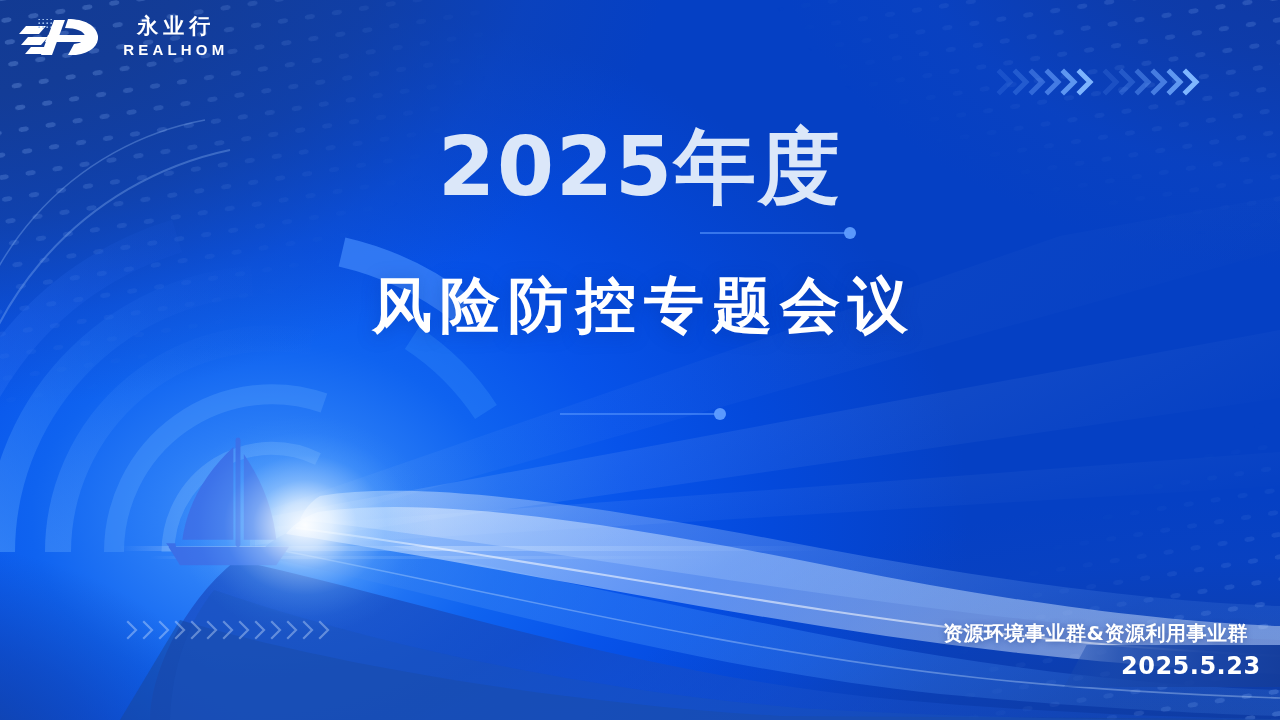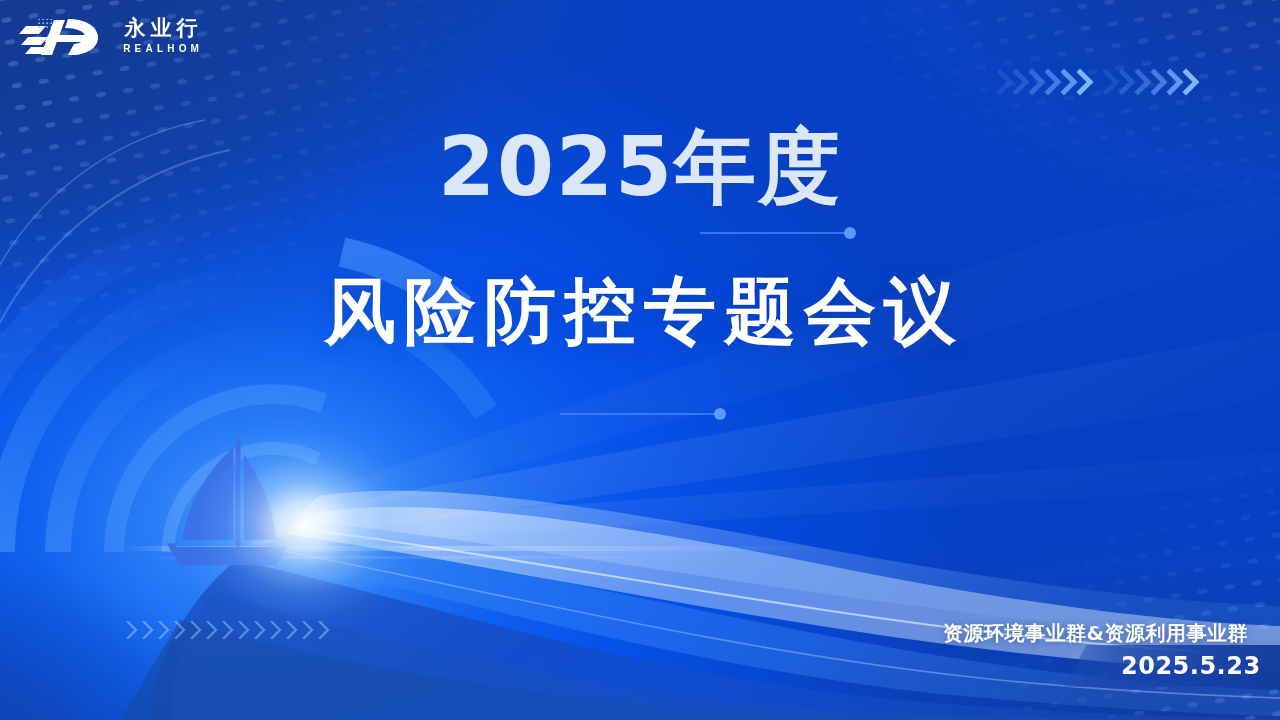--- a/index.html
+++ b/index.html
@@ -122,21 +122,21 @@
   .logo-cn {
     color: #ffffff;
     font-size: 21px;
     font-weight: 700;
     letter-spacing: 5px;
     text-indent: 5px;
     font-family: "DejaVu Sans", "Liberation Sans", sans-serif;
   }
   .logo-en {
     color: #ffffff;
-    font-size: 10px;
+    font-size: 15px;
     font-weight: 700;
     letter-spacing: 4.2px;
     text-indent: 4.2px;
     margin-top: 5px;
   }
 
   
   .title-year {
     position: absolute;
     left: 0; right: 0; top: 126px;
@@ -146,21 +146,21 @@
     font-weight: 700;
     letter-spacing: 2px;
     line-height: 1;
     font-family: "DejaVu Sans", "Liberation Sans", sans-serif;
   }
   .title-main {
     position: absolute;
     left: 0; right: 0; top: 272px;
     text-align: center;
     color: #ffffff;
-    font-size: 72px;
+    font-size: 60px;
     font-weight: 700;
     letter-spacing: 8px;
     text-indent: 8px;
     line-height: 1.1;
     font-family: "DejaVu Sans", "Liberation Sans", sans-serif;
     text-shadow: 0 2px 18px rgba(10,50,150,0.35);
   }
 
   
   .dept {

